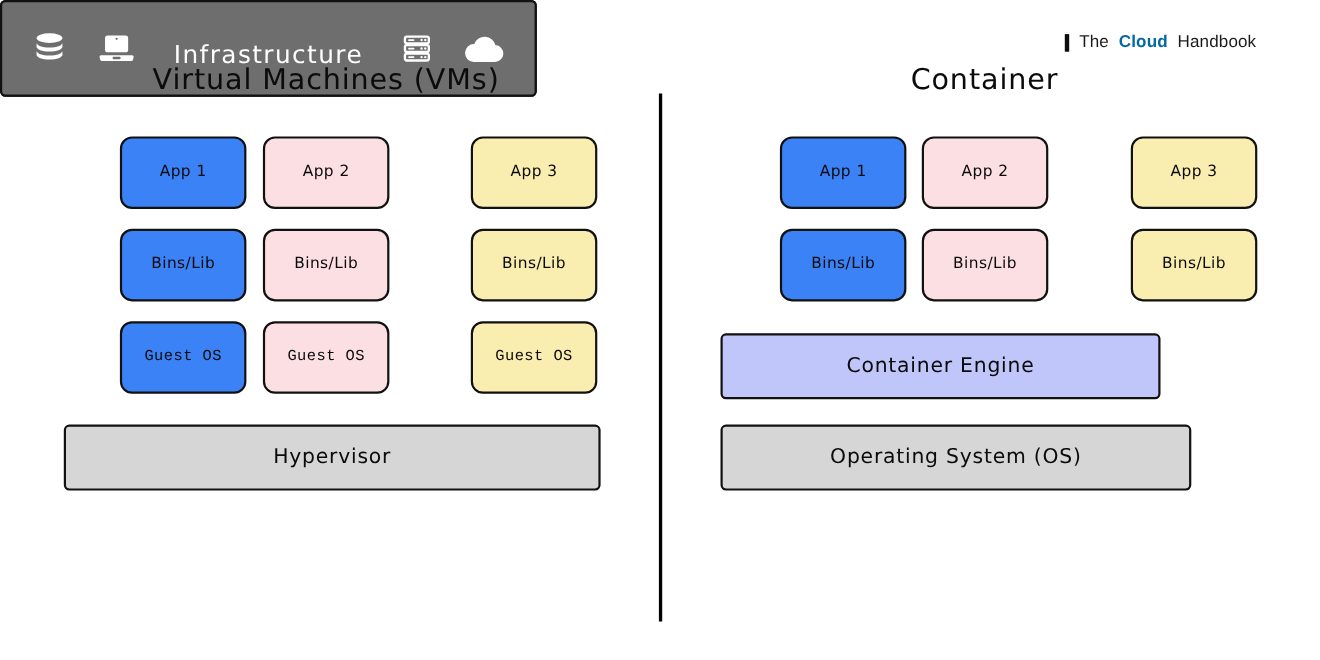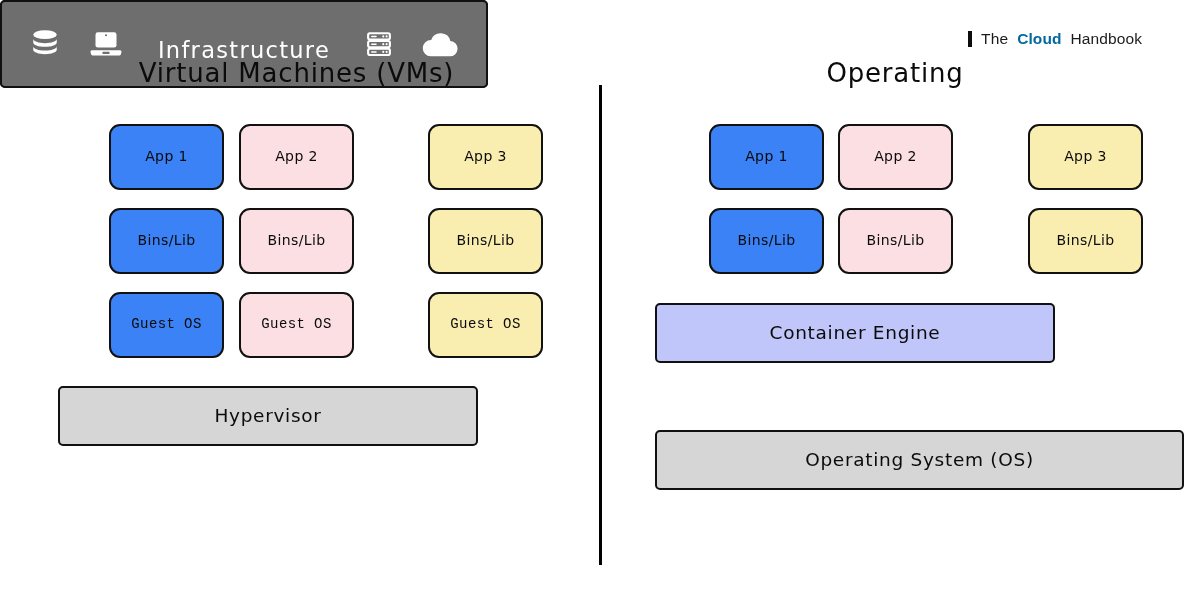--- a/index.html
+++ b/index.html
@@ -131,24 +131,24 @@
   .row-guest { top: 292px; font-family: Liberation Mono, monospace; }
 
   
   .c-green  { background: #3b82f6; margin-left: 48px; }
   .c-pink   { background: #fcdfe2; }
   .c-yellow { background: #faedb0; }
   .c-gray   { background: #d6d6d6; }
   .c-purple { background: #c0c6f9; }
 
   
-  .hypervisor      { left: 58px;  top: 386px; width: 420px; }
+  .hypervisor      { left: 58px;  top: 386px; width: 488px; }
   .left-infra      { left: 58px;  top: 478px; width: 488px; }
   .container-engine{ left: 655px; top: 303px; width: 400px; }
-  .host-os         { left: 655px; top: 386px; width: 529px; margin-top: 44px; }
+  .host-os         { left: 655px; top: 386px; width: 428px; }
   .right-infra     { left: 655px; top: 478px; width: 488px; }
 </style>
 </head>
 <body>
 
 <div class="brand">
   <span class="brand-bar"></span>
   <span class="brand-word">The</span>
   <span class="brand-accent" style="color:#0369a1">Cloud</span>
   <span class="brand-word">Handbook</span>
@@ -210,21 +210,21 @@
     <span class="infra-icon">
       <svg width="40" height="40" viewBox="0 0 24 24" fill="#ffffff">
         <path d="M6.4 19.4h11.3a4.6 4.6 0 0 0 .5-9.2 6 6 0 0 0-11.5-.6A4.4 4.4 0 0 0 6.4 19.4z"></path>
       </svg>
     </span>
   </div>
 </div>
 
 <div class="panel panel-right">
 
-  <div class="panel-title">Operating</div>
+  <div class="panel-title">Container</div>
 </div>
 
 <div class="box stack-box c-green r-c1 row-app">App 1</div>
 <div class="box stack-box c-pink r-c2 row-app">App 2</div>
 <div class="box stack-box c-yellow r-c3 row-app">App 3</div>
 
 <div class="box stack-box c-green r-c1 row-bins">Bins/Lib</div>
 <div class="box stack-box c-pink r-c2 row-bins">Bins/Lib</div>
 <div class="box stack-box c-yellow r-c3 row-bins">Bins/Lib</div>
 

